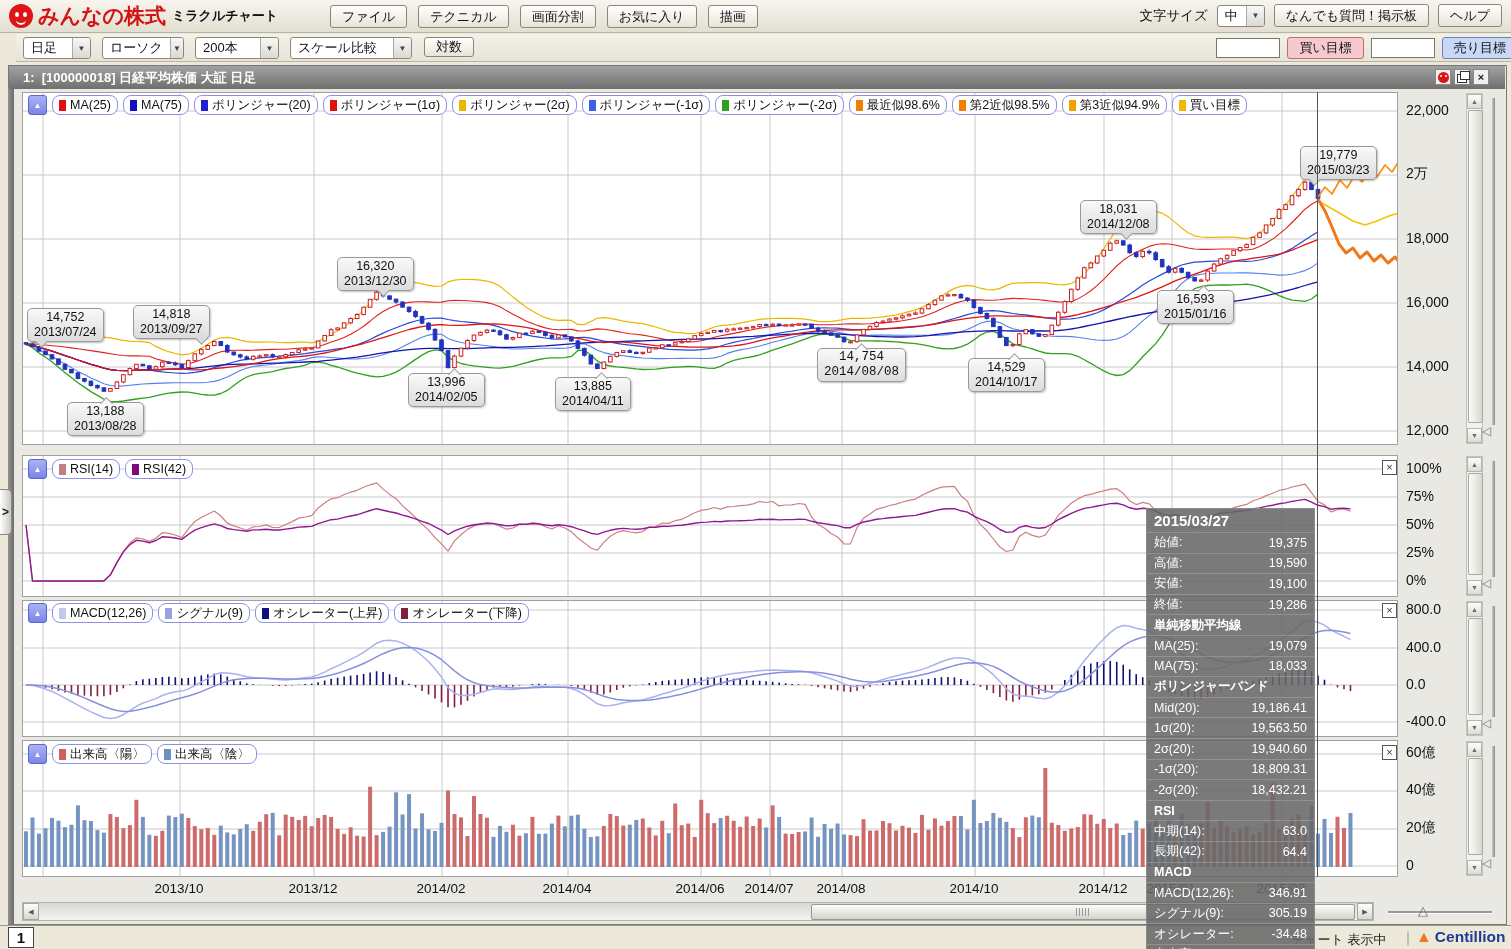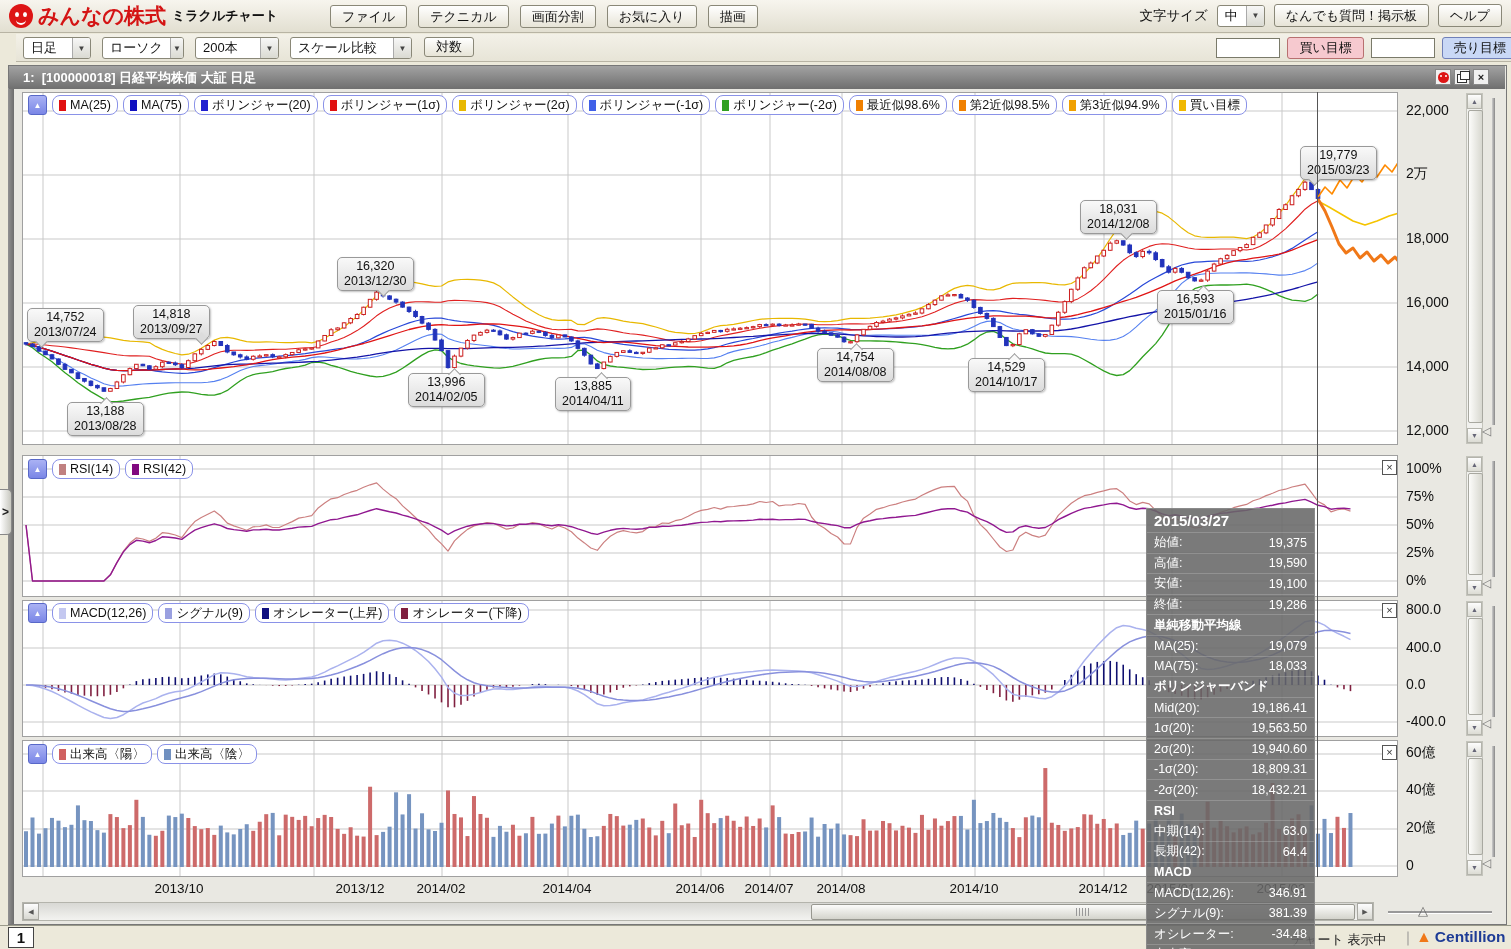--- a/index.html
+++ b/index.html
@@ -1170,21 +1170,21 @@
     <div class="axis-label" style="top: 647px;">400.0</div>
     <div class="axis-label" style="top: 684px;">0.0</div>
     <div class="axis-label" style="top: 721px;">-400.0</div>
     <div class="axis-label" style="top: 753px;">60億</div>
     <div class="axis-label" style="top: 790px;">40億</div>
     <div class="axis-label" style="top: 828px;">20億</div>
     <div class="axis-label" style="top: 865px;">0</div>
   </div>
 <div id="xaxis-layer">
     <div class="xlabel" style="left: 179px;">2013/10</div>
-    <div class="xlabel" style="left: 313px; margin-left: 47px;">2013/12</div>
+    <div class="xlabel" style="left: 313px;">2013/12</div>
     <div class="xlabel" style="left: 441px;">2014/02</div>
     <div class="xlabel" style="left: 567px;">2014/04</div>
     <div class="xlabel" style="left: 700px;">2014/06</div>
     <div class="xlabel" style="left: 769px;">2014/07</div>
     <div class="xlabel" style="left: 841px;">2014/08</div>
     <div class="xlabel" style="left: 974px;">2014/10</div>
     <div class="xlabel" style="left: 1103px;">2014/12</div>
     <div class="xlabel" style="left: 1171px;">2015/01</div>
     <div class="xlabel" style="left: 1281px;">2015/03</div>
   </div>
@@ -1212,21 +1212,21 @@
     <div class="callout" style="left: 408px; top: 373px;">
       <div>13,996</div>
       <div>2014/02/05</div>
       <span class="ptr ptr-t" style="left: 55%;"></span>
     </div>
     <div class="callout" style="left: 555px; top: 377px;">
       <div>13,885</div>
       <div>2014/04/11</div>
       <span class="ptr ptr-t" style="left: 55%;"></span>
     </div>
-    <div class="callout" style="left: 817px; top: 348px;">
+    <div class="callout" style="left: 817px; top: 348px; font-family: Liberation Mono, monospace;">
       <div>14,754</div>
       <div>2014/08/08</div>
       <span class="ptr ptr-t" style="left: 45%;"></span>
     </div>
     <div class="callout" style="left: 968px; top: 358px;">
       <div>14,529</div>
       <div>2014/10/17</div>
       <span class="ptr ptr-t" style="left: 55%;"></span>
     </div>
     <div class="callout" style="left: 1080px; top: 200px;">
@@ -1338,21 +1338,21 @@
       <span>長期(42):</span>
       <span>64.4</span>
     </div>
     <div class="tt-section">MACD</div>
     <div class="tt-row">
       <span>MACD(12,26):</span>
       <span>346.91</span>
     </div>
     <div class="tt-row">
       <span>シグナル(9):</span>
-      <span>381.39</span>
+      <span>305.19</span>
     </div>
     <div class="tt-row">
       <span>オシレーター:</span>
       <span>-34.48</span>
     </div>
     <div class="tt-row">
       <span>出来高:</span>
       <span>2,568,188,148</span>
     </div>
   </div>

